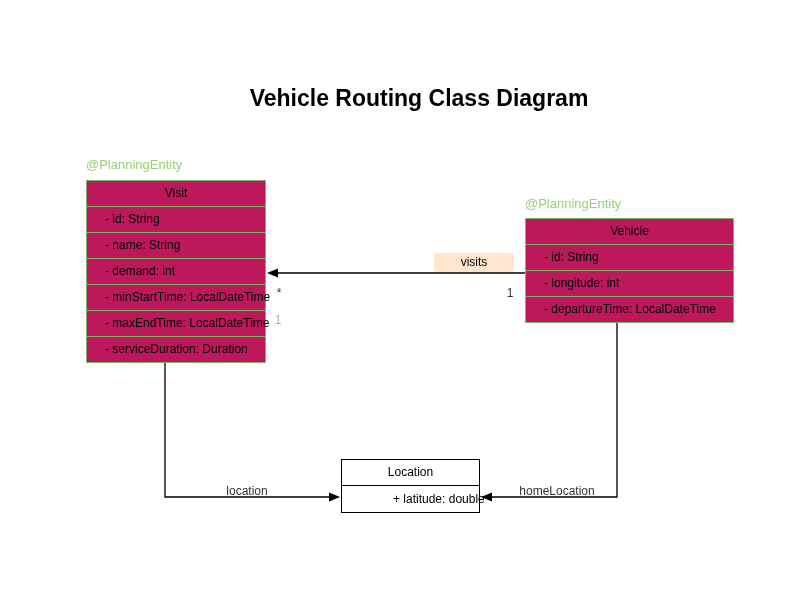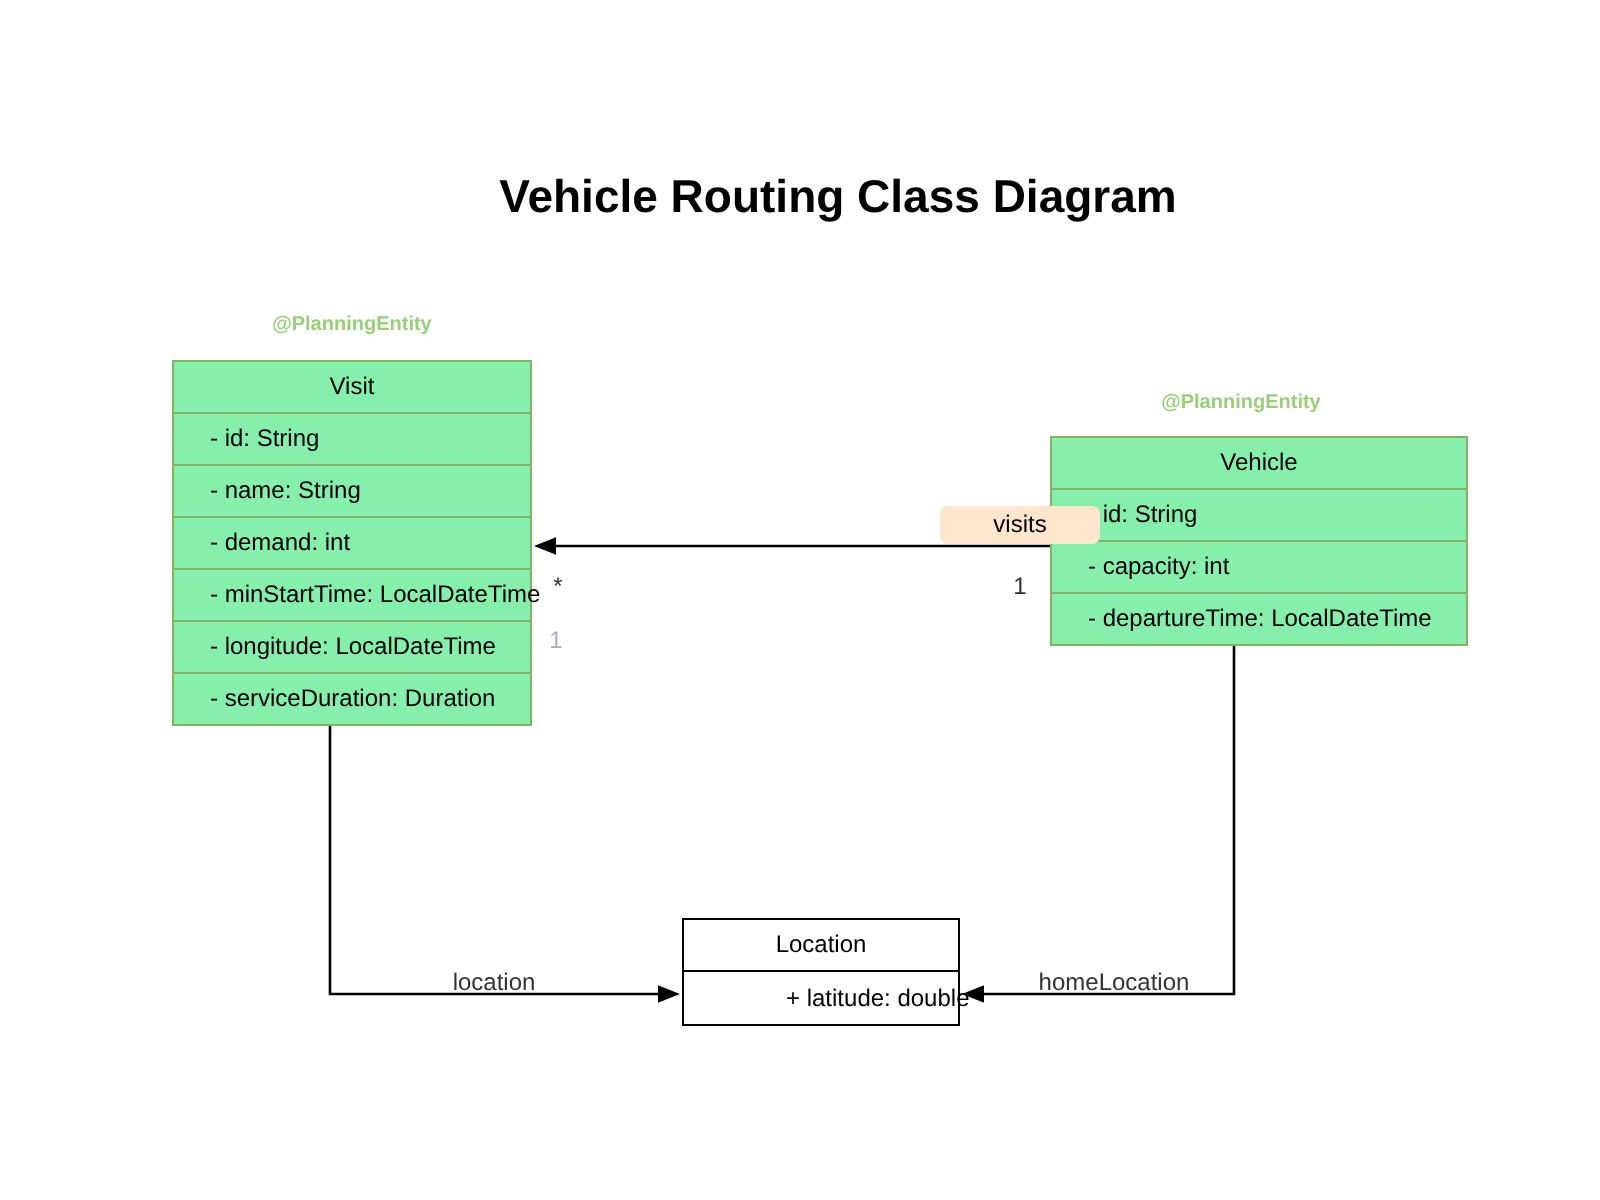--- a/index.html
+++ b/index.html
@@ -27,35 +27,35 @@
     padding-left: 24px;
   }
   .edges-layer {
     position: absolute;
     top: 0;
     left: 0;
     pointer-events: none;
   }
   .annotation {
     position: absolute;
-    font-size: 10px;
-    font-weight: bold;
-    text-align: center;
+    font-size: 13px;
+    font-weight: normal;
+    text-align: left;
     white-space: nowrap;
   }
   .annotation.green { color: #97d077; }
   .annotation.orange { color: #ffcc99; }
   .uml-class {
     position: absolute;
     box-sizing: border-box;
     font-size: 12px;
     color: #000000;
   }
   .uml-class.green {
-    background: #86efac;
+    background: #be185d;
     border: 1px solid #82b366;
   }
   .uml-class.plain {
     background: #ffffff;
     border: 1px solid #000000;
   }
   .uml-header {
     box-sizing: border-box;
     height: 25px;
     line-height: 25px;
@@ -94,21 +94,20 @@
     left: 434px;
     top: 253px;
     width: 80px;
     height: 19px;
     line-height: 19px;
     background: #ffe6cc;
     border-radius: 4px;
     text-align: center;
     font-size: 12px;
     color: #000000;
-    margin-left: 36px;
   }
   .mult {
     position: absolute;
     width: 12px;
     font-size: 12px;
     color: #333333;
     text-align: center;
   }
   .mult.purple { color: #b5a7cf; }
 </style>
@@ -134,29 +133,29 @@
 
   <div class="title">Vehicle Routing Class Diagram</div>
 
   <div class="annotation green" style="left:86px; top:157px; width:180px;">@PlanningEntity</div>
   <div class="uml-class green" style="left:86px; top:180px; width:180px;">
     <div class="uml-header">Visit</div>
     <div class="uml-row">- id: String</div>
     <div class="uml-row">- name: String</div>
     <div class="uml-row">- demand: int</div>
     <div class="uml-row">- minStartTime: LocalDateTime</div>
-    <div class="uml-row">- longitude: LocalDateTime</div>
+    <div class="uml-row">- maxEndTime: LocalDateTime</div>
     <div class="uml-row">- serviceDuration: Duration</div>
   </div>
 
   <div class="annotation green" style="left:525px; top:196px; width:191px;">@PlanningEntity</div>
   <div class="uml-class green" style="left:525px; top:218px; width:209px;">
     <div class="uml-header">Vehicle</div>
     <div class="uml-row">- id: String</div>
-    <div class="uml-row">- capacity: int</div>
+    <div class="uml-row">- longitude: int</div>
     <div class="uml-row">- departureTime: LocalDateTime</div>
   </div>
 
   <div class="uml-class plain" style="left:341px; top:459px; width:139px;">
     <div class="uml-header">Location</div>
     <div class="uml-row">+ latitude: double</div>
   </div>
 
   <div class="visits-chip">visits</div>
   <div class="mult" style="left:273px; top:286px;">*</div>

